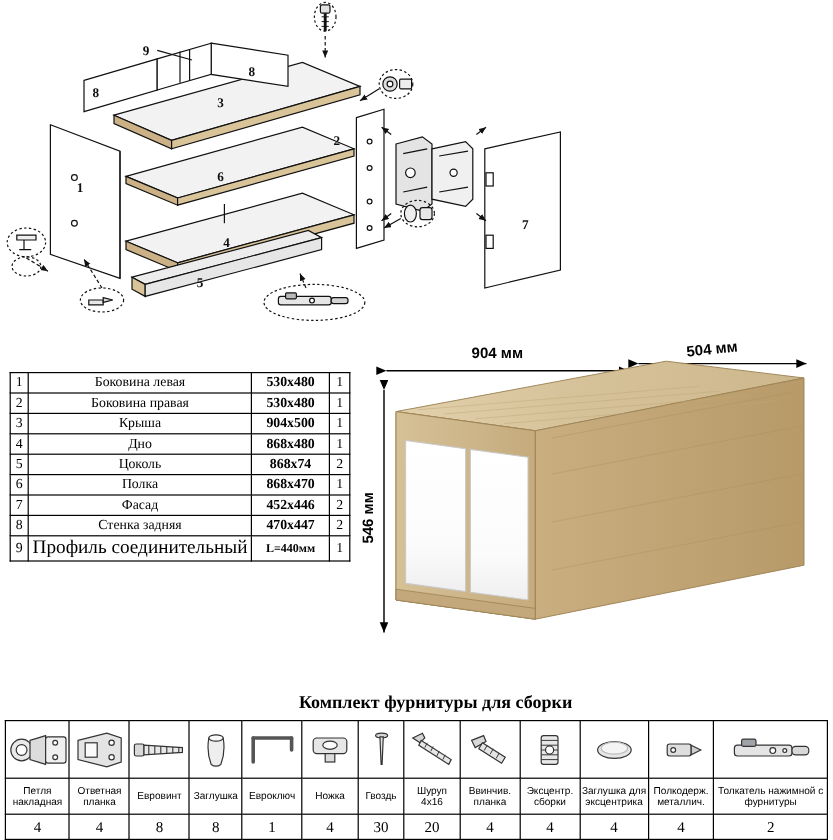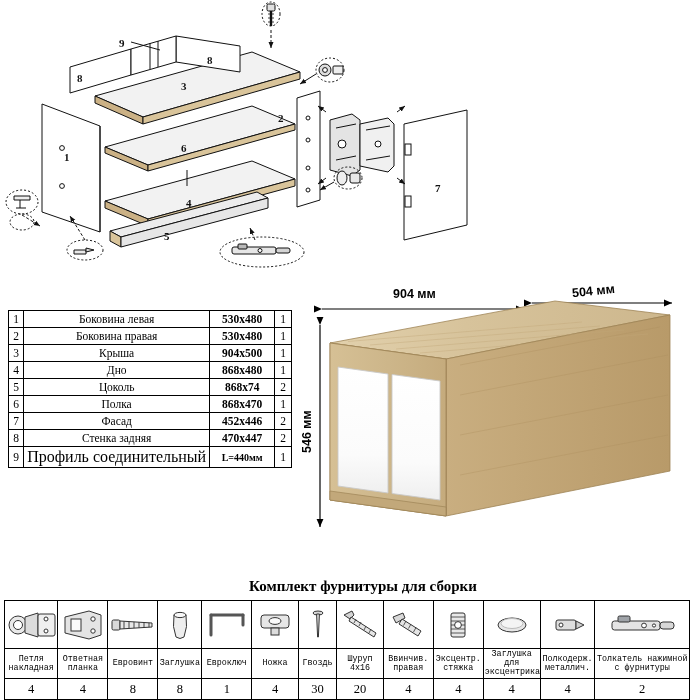--- a/index.html
+++ b/index.html
@@ -78,21 +78,21 @@
     position: absolute;
     left: 4px; top: 600px;
     width: 686px;
     border-collapse: collapse;
     table-layout: fixed;
   }
   #kit-table td { border: 1px solid #000; padding: 0; }
   #kit-table tr.icons td { height: 48px; vertical-align: middle; text-align: center; }
   #kit-table tr.names td {
     height: 30px; vertical-align: middle; text-align: center;
-    font-family: Liberation Mono, monospace;
+    font-family: Liberation Sans, sans-serif;
     font-size: 8.4px; line-height: 1.06; padding: 1px 1px;
   }
   #kit-table tr.counts td {
     height: 21px; vertical-align: middle; text-align: center;
     font-family: "Liberation Serif", serif;
     font-size: 12.5px;
   }
   .kit-icon { display: block; margin: 0 auto; }
 </style>
 </head>
@@ -521,22 +521,22 @@
       </tr>
       <tr class="names">
         <td>Петля накладная</td>
         <td>Ответная планка</td>
         <td>Евровинт</td>
         <td>Заглушка</td>
         <td>Евроключ</td>
         <td>Ножка</td>
         <td>Гвоздь</td>
         <td>Шуруп 4х16</td>
-        <td>Ввинчив. правая</td>
-        <td>Эксцентр. стяжка</td>
+        <td>Ввинчив. планка</td>
+        <td>Эксцентр. сборки</td>
         <td>Заглушка для эксцентрика</td>
         <td>Полкодерж. металлич.</td>
         <td>Толкатель нажимной с фурнитуры</td>
       </tr>
       <tr class="counts">
         <td>4</td>
         <td>4</td>
         <td>8</td>
         <td>8</td>
         <td>1</td>

